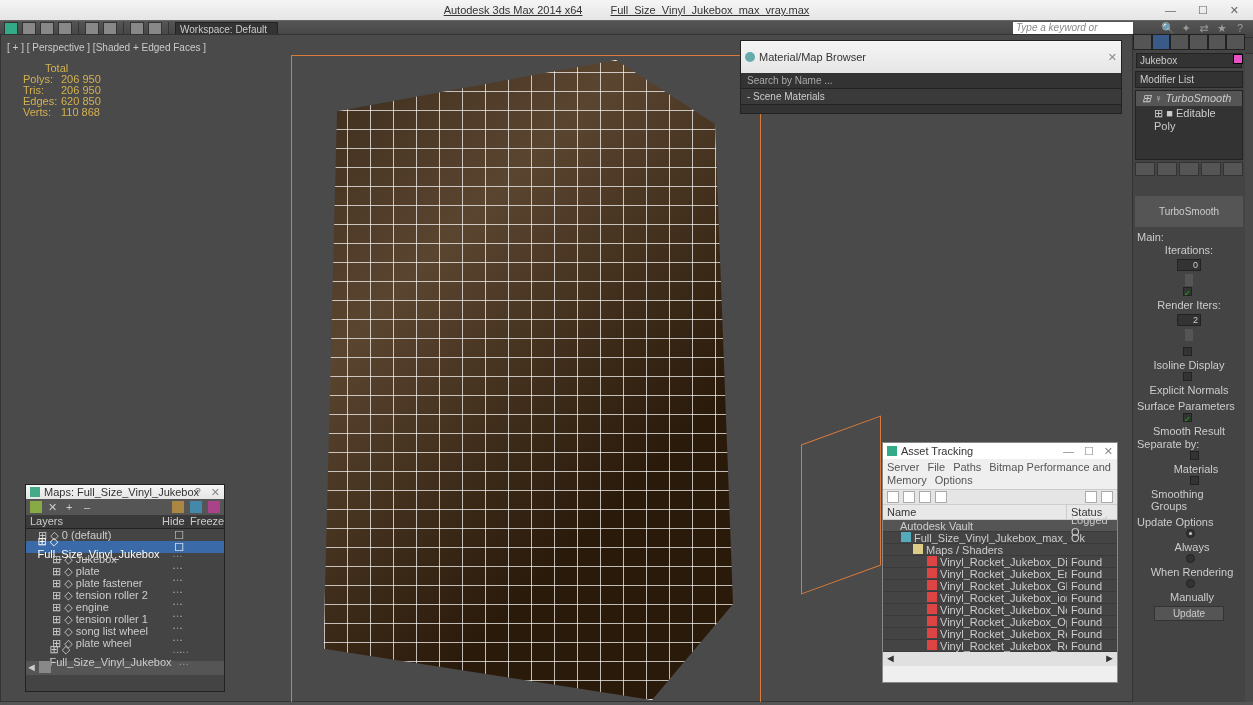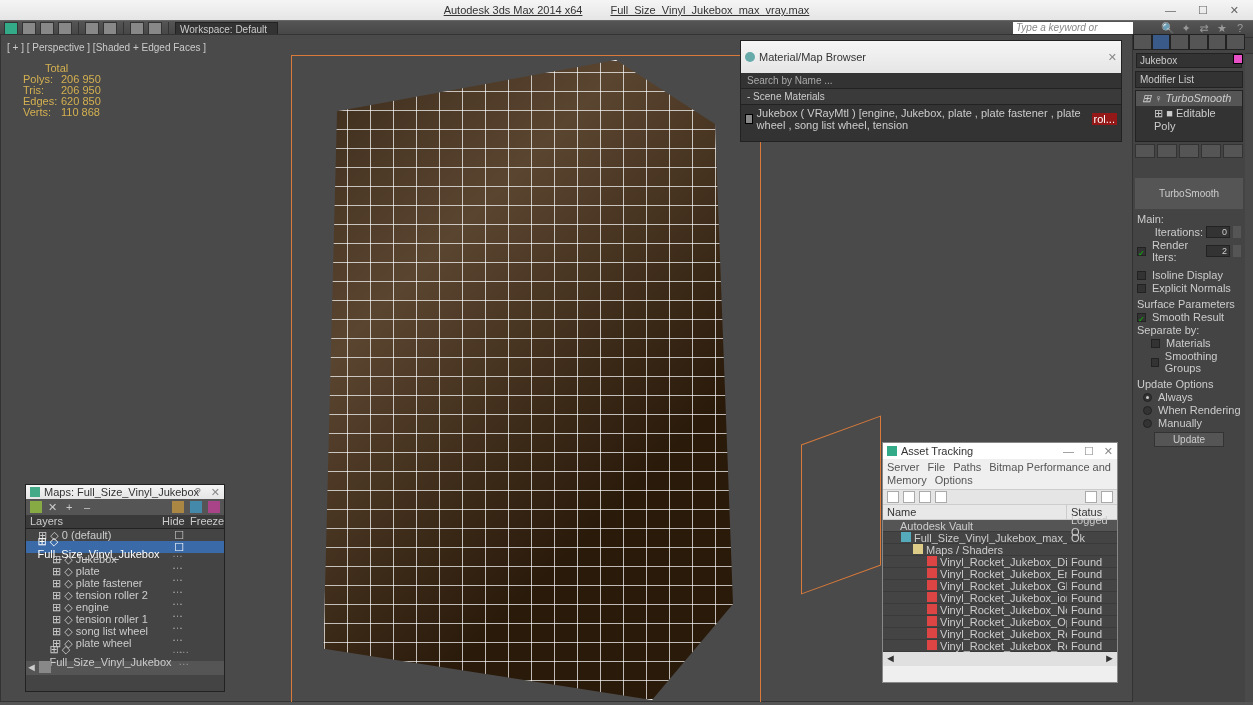--- a/index.html
+++ b/index.html
@@ -45,29 +45,29 @@
 .bbox.b2 { top:395px; left:800px; width:80px; height:150px; transform:skewY(-20deg); }
 
 
 .cmd-panel { position:absolute; top:34px; right:8px; width:113px; bottom:3px; background:#444; border-left:1px solid #333; }
 .cmd-tabs { height:16px; display:flex; background:#333; }
 .cmd-tabs span { flex:1; border:1px solid #222; background:#555; }
 .cmd-tabs span.active { background:#3a5a8a; }
 .obj-name { margin:3px; background:#333; border:1px solid #222; padding:1px 3px; color:#ccc; font-size:10px; }
 .pink-swatch { position:absolute; right:2px; top:20px; width:10px; height:10px; background:#e850c8; border:1px solid #000; }
 .panel-label { color:#ccc; font-size:10px; padding:2px 4px; }
-.mod-list { margin:2px; height:52px; background:#333; border:1px solid #222; font-size:10px; }
+.mod-list { margin:2px; height:70px; background:#333; border:1px solid #222; font-size:10px; }
 .mod-list div { padding:1px 6px; color:#ccc; }
 .mod-list div.sel { background:#555; font-style:italic; }
 .mod-list .indent { padding-left:18px; }
 .mod-btns { height:14px; display:flex; margin:2px; gap:2px; }
 .mod-btns span { flex:1; background:#555; border:1px solid #333; }
 .rollout-hdr { background:#555; color:#ccc; font-size:10px; text-align:center; padding:10px; margin:20px 2px 2px; }
 .rollout-body { padding:2px 4px; font-size:10px; color:#ccc; }
-.rollout-body .row { display:flex; align-items:center; margin:1px 0; gap:3px; }
+.rollout-body .row { display:flex; align-items:center; margin:1px 0; gap:3px;flex-direction:column; }
 .rollout-body .row label { flex:1; text-align:right; }
 .spinner { width:24px; height:12px; background:#333; border:1px solid #222; color:#ccc; font-size:9px; text-align:right; padding-right:2px; display:inline-block; }
 .spin-arrows { width:8px; height:12px; background:#555; display:inline-block; }
 .chk { width:9px; height:9px; border:1px solid #222; background:#333; display:inline-block; margin-right:3px; }
 .chk.on::after { content:"✓"; color:#0c0; font-size:8px; position:relative; top:-2px; }
 .rad { width:9px; height:9px; border:1px solid #222; border-radius:50%; background:#333; display:inline-block; margin-right:3px; position:relative; }
 .rad.on::after { content:""; position:absolute; inset:2px; background:#ccc; border-radius:50%; }
 .update-btn { display:block; margin:3px auto; padding:1px 18px; background:#555; border:1px solid #333; color:#ccc; font-size:10px; }
 
 
@@ -274,25 +274,20 @@
 </div>
 
 <div class="matbrowser">
   <div class="hdr">
       <span style="width:10px;height:10px;border-radius:50%;background:#6aa;margin-right:4px;display:inline-block"></span>
       <span>Material/Map Browser</span>
       <span class="x">✕</span>
     </div>
   <div class="search">Search by Name ...</div>
   <div class="section">- Scene Materials</div>
-  <div class="mat-row">
-      <span class="mat-swatch"></span>
-      <span>Jukebox  ( VRayMtl )  [engine, Jukebox, plate , plate fastener , plate wheel , song list wheel, tension </span>
-      <span class="pad">rol...</span>
-    </div>
   <div style="height:8px;background:#333"></div>
 </div>
 
 <div class="layers-dlg">
   <div class="dlg-title">
       <span class="dlg-icon"></span>
       <span>Maps: Full_Size_Vinyl_Jukebox</span>
       <span class="tc">
         <span>?</span>
         <span>✕</span>

